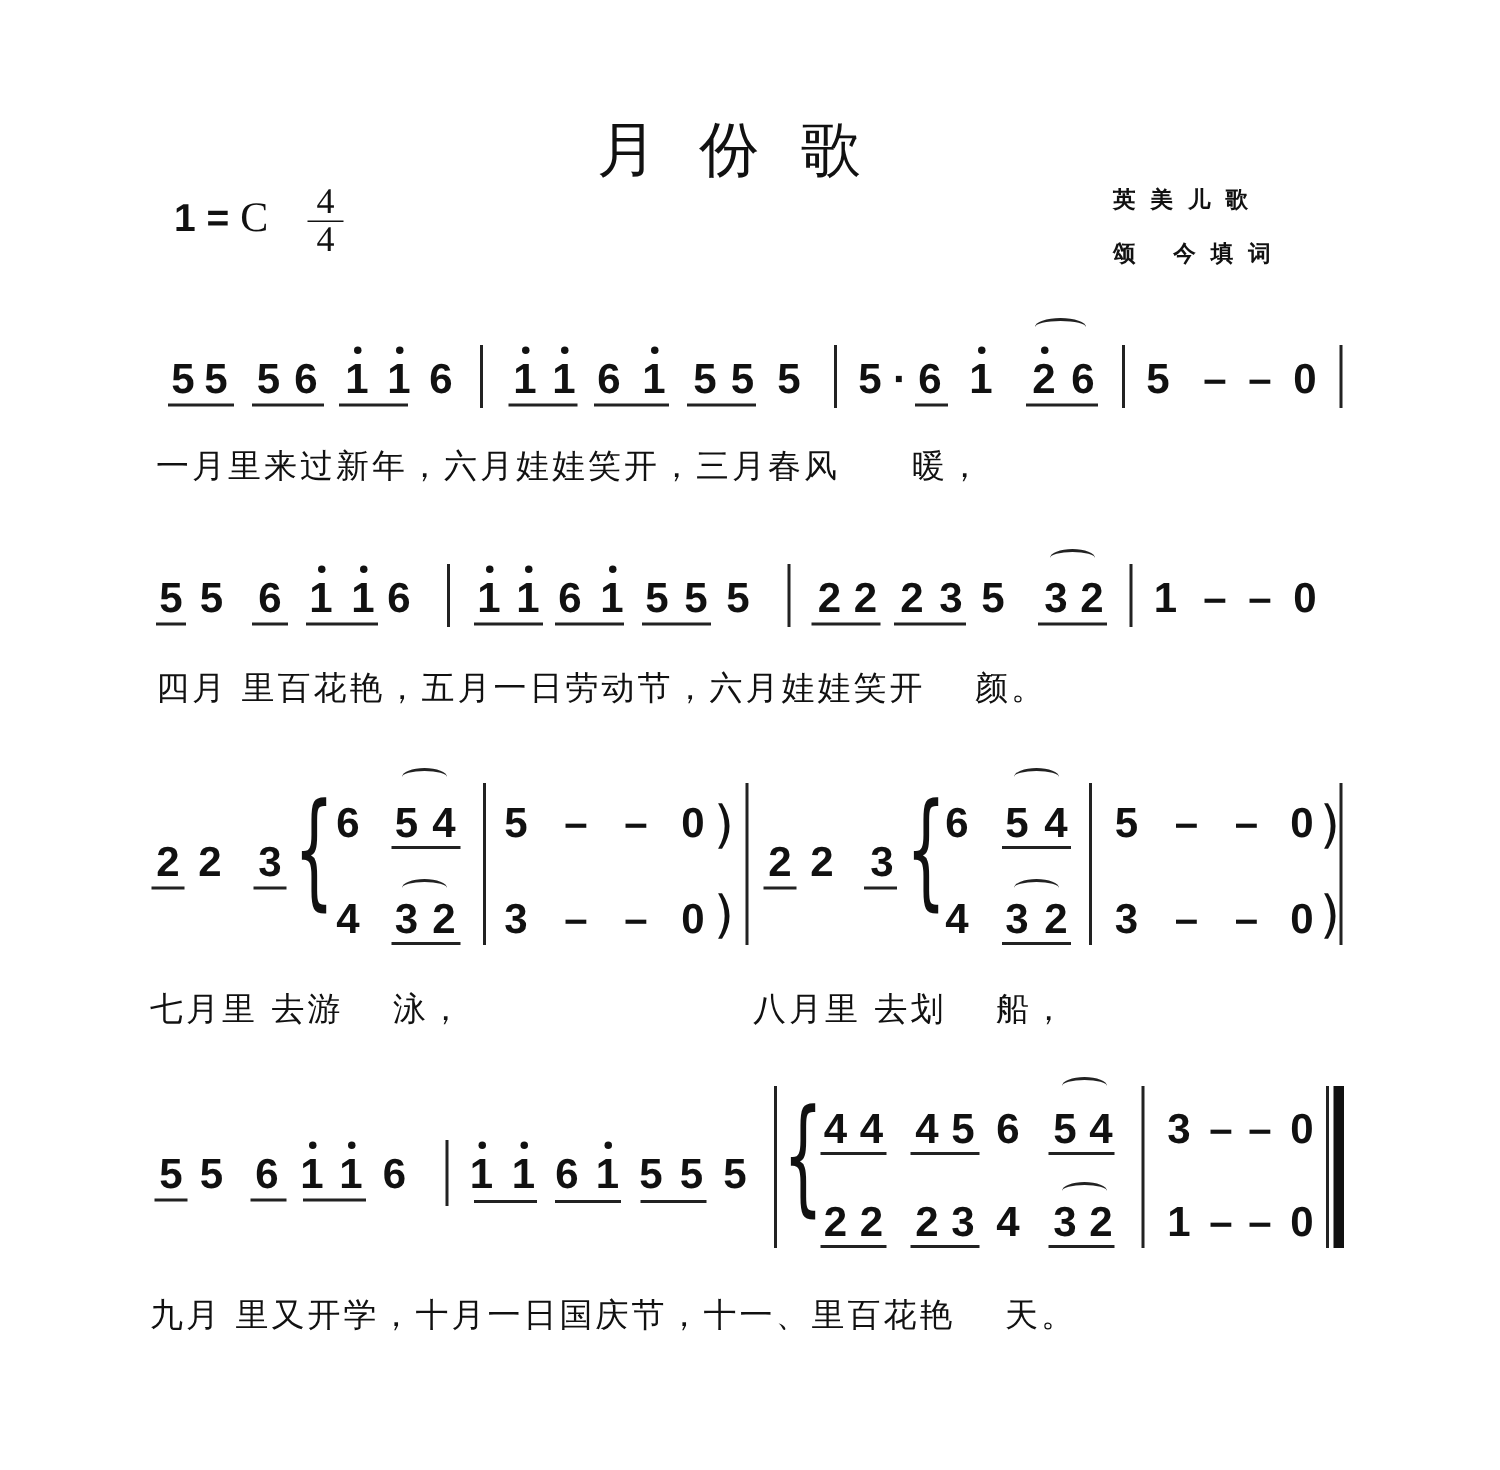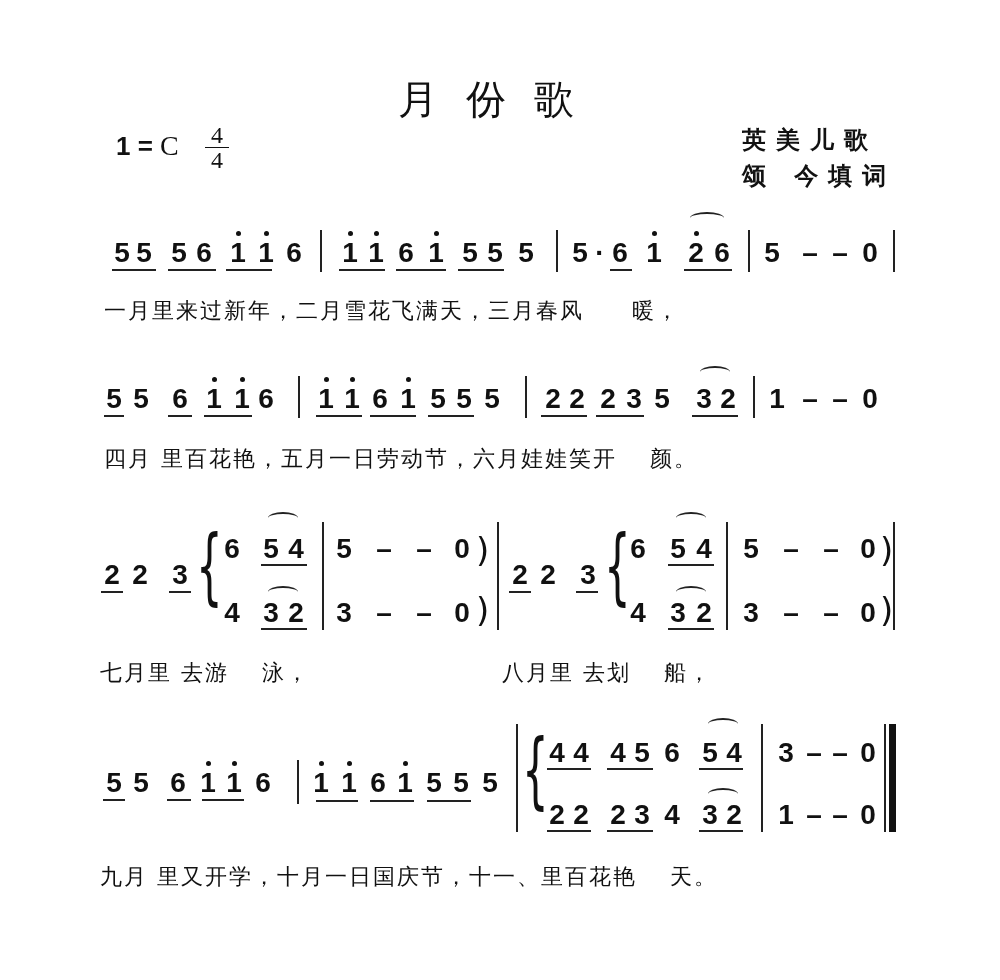--- a/index.html
+++ b/index.html
@@ -5,21 +5,21 @@
   html, body { margin: 0; padding: 0; background: #ffffff; }
   body { width: 1000px; height: 980px; position: relative; overflow: hidden;
          font-family: "DejaVu Sans", sans-serif; color: #111; }
   .abs { position: absolute; }
   .title { left: 0; width: 1000px; top: 72px; text-align: center; font-size: 40px;
            letter-spacing: 28px; font-weight: 400; font-family: "DejaVu Sans", sans-serif; }
   .key { left: 116px; top: 130px; font-size: 26px; font-weight: bold; font-family: "Liberation Sans", sans-serif; }
   .key .c { font-weight: normal; font-family: "Liberation Serif", serif; font-size: 28px; }
   .tsig { left: 205px; top: 125px; width: 24px; text-align: center; font-family: "Liberation Serif", serif; font-size: 24px; line-height: 20px; }
   .tsig .bar { border-top: 1px solid #111; margin: 2px 0; }
-  .credit { left: 742px; font-size: 24px; font-weight: bold; letter-spacing: 10px; font-family: "DejaVu Serif", serif; }
+  .credit { left: 742px; font-size: 15px; font-weight: bold; letter-spacing: 10px; font-family: "DejaVu Serif", serif; }
   .n { position: absolute; font-family: "Liberation Sans", sans-serif; font-weight: bold; font-size: 28px;
        width: 20px; text-align: center; line-height: 30px; }
   .n.dot::before { content: ""; position: absolute; left: 8px; top: -7px; width: 5px; height: 5px; border-radius: 50%; background: #111; }
   .u { position: absolute; height: 2px; background: #222; }
   .bl { position: absolute; width: 2px; background: #222; }
   .bl.thick { width: 7px; background: #111; }
   .slur { position: absolute; height: 10px; border-top: 2px solid #222; border-radius: 50% 50% 0 0; }
   .lyr { position: absolute; font-size: 22px; font-family: "DejaVu Sans", sans-serif; white-space: pre; letter-spacing: 2px; }
   .brace { position: absolute; font-family: "DejaVu Sans", sans-serif; font-size: 84px; line-height: 84px; transform: scaleX(0.5); transform-origin: left top; }
   .paren { position: absolute; font-family: "DejaVu Sans", sans-serif; font-size: 30px; }
@@ -68,21 +68,21 @@
   <span class="slur" style="left:690px;top:212px;width:34px"></span>
   <span class="n dot" style="left:686px;top:238px">2</span>
   <span class="n" style="left:712px;top:238px">6</span>
   <span class="u" style="left:684px;top:269px;width:48px"></span>
   <span class="bl" style="left:748px;top:230px;height:42px"></span>
   <span class="n" style="left:762px;top:238px">5</span>
   <span class="n" style="left:800px;top:238px">–</span>
   <span class="n" style="left:830px;top:238px">–</span>
   <span class="n" style="left:860px;top:238px">0</span>
   <span class="bl" style="left:893px;top:230px;height:42px"></span>
-  <div class="lyr" style="left:104px;top:296px">一月里来过新年，二月雪花飞满天，三月春风　　暖，</div>
+  <div class="lyr" style="left:104px;top:296px">一月里来过新年，六月娃娃笑开，三月春风　　暖，</div>
 </div>
 
 <div>
   <span class="n" style="left:104px;top:384px">5</span>
   <span class="u" style="left:104px;top:415px;width:20px"></span>
   <span class="n" style="left:131px;top:384px">5</span>
   <span class="n" style="left:170px;top:384px">6</span>
   <span class="u" style="left:168px;top:415px;width:24px"></span>
   <span class="n dot" style="left:204px;top:384px">1</span>
   <span class="n dot" style="left:232px;top:384px">1</span>

